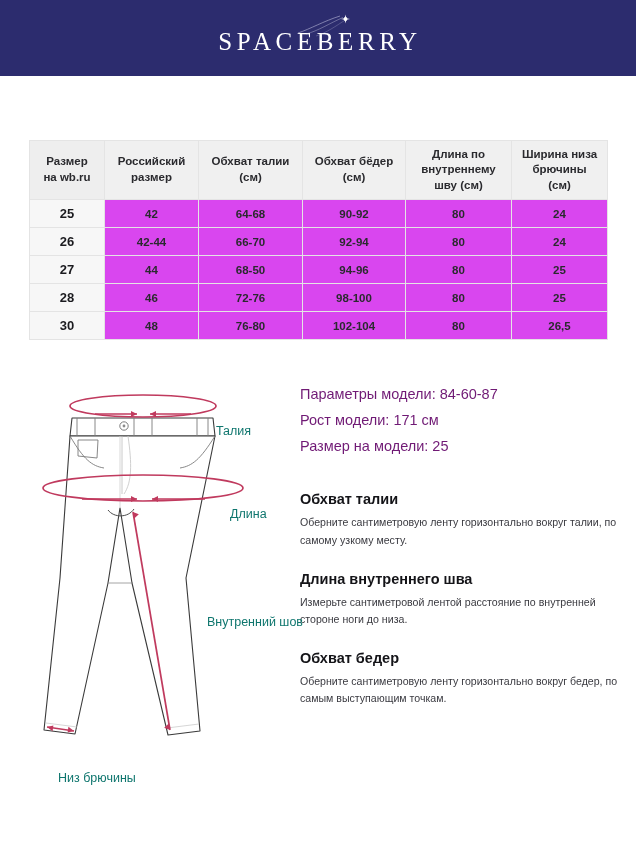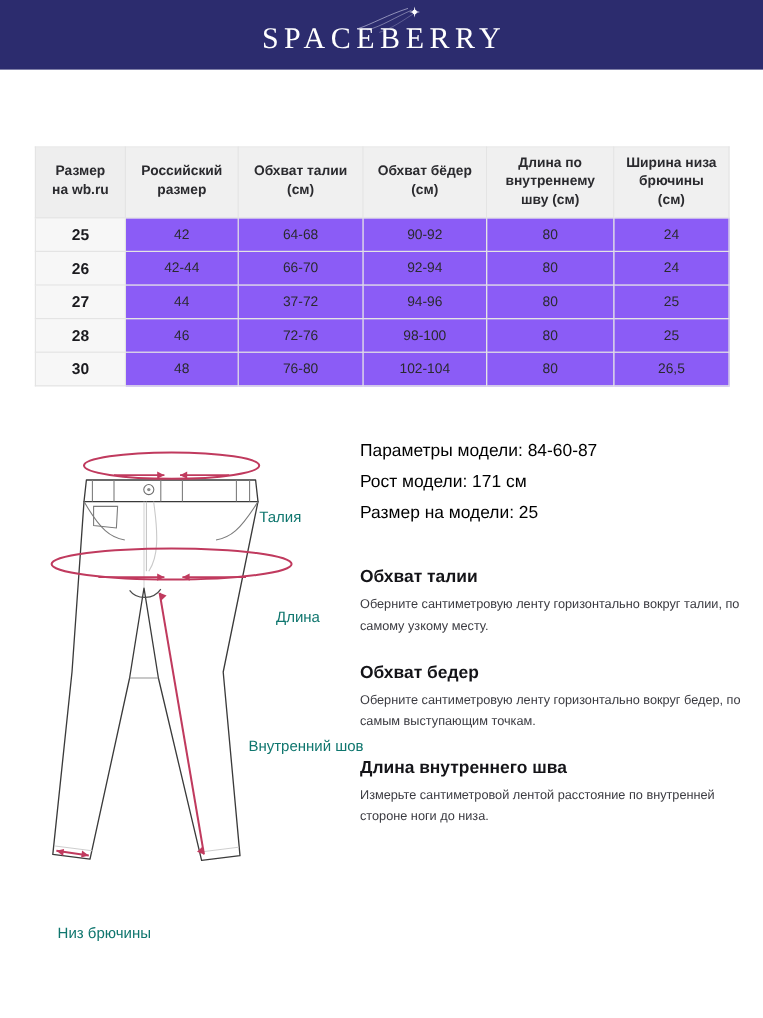--- a/index.html
+++ b/index.html
@@ -13,21 +13,21 @@
     background: #ffffff;
     font-family: "Liberation Sans", "DejaVu Sans", sans-serif;
     color: #1d1d1f;
     overflow: hidden;
     position: relative;
   }
 
   
   .header {
     width: 100%;
-    height: 58px;
+    height: 76px;
     background: #2c2c6e;
     display: flex;
     align-items: center;
     justify-content: center;
     position: relative;
   }
   .logo-wrap {
     position: relative;
     display: inline-block;
     padding-top: 6px;
@@ -71,22 +71,22 @@
   }
   table.size-table th {
     background: #f0f0f0;
     height: 58px;
     font-weight: 700;
     line-height: 1.35;
     font-size: 11.5px;
   }
   table.size-table td {
     height: 27px;
-    font-weight: 400;
-    background: #8b5cf6;
+    font-weight: 700;
+    background: #d946ef;
   }
   table.size-table td.first-col {
     background: #f7f7f7;
     font-weight: 700;
     font-size: 13px;
     color: #1b1b1f;
   }
   table.size-table th.first-col {
     background: #eeeeee;
   }
@@ -109,21 +109,21 @@
     flex: 0 0 292px;
   }
   .text-col {
     flex: 1 1 auto;
     padding-left: 8px;
     padding-top: 4px;
   }
 
   .model-line {
     font-size: 14.5px;
-    color: #000000;
+    color: #701a75;
     line-height: 1.78;
     white-space: nowrap;
   }
   .spacer-after-model { height: 32px; }
 
   .measure-block { margin-bottom: 22px; }
   .measure-title {
     font-size: 14.5px;
     font-weight: 700;
     color: #141418;
@@ -138,21 +138,21 @@
   
   .dlabel {
     position: absolute;
     font-size: 12.5px;
     color: #0f766e;
     line-height: 1.25;
   }
   .dlabel-waist  { left: 216px; top: 424px; }
   .dlabel-hips   { left: 230px; top: 507px; }
   .dlabel-inseam { left: 184px; top: 615px; width: 96px; margin-left: 23px; }
-  .dlabel-hem    { left: 48px;  top: 771px; text-align: right; }
+  .dlabel-hem    { left: 58px;  top: 771px; text-align: right; }
 
   .diagram-svg {
     position: absolute;
     left: 0;
     top: 0;
   }
 </style>
 </head>
 <body>
 
@@ -202,21 +202,21 @@
           <td class="first-col">26</td>
           <td>42-44</td>
           <td>66-70</td>
           <td>92-94</td>
           <td>80</td>
           <td>24</td>
         </tr>
         <tr>
           <td class="first-col">27</td>
           <td>44</td>
-          <td>37-72</td>
+          <td>68-50</td>
           <td>94-96</td>
           <td>80</td>
           <td>25</td>
         </tr>
         <tr>
           <td class="first-col">28</td>
           <td>46</td>
           <td>72-76</td>
           <td>98-100</td>
           <td>80</td>
@@ -309,26 +309,26 @@
     <div class="model-line">Параметры модели: 84-60-87</div>
     <div class="model-line">Рост модели: 171 см</div>
     <div class="model-line">Размер на модели: 25</div>
     <div class="spacer-after-model"></div>
     <div id="measure-list">
         <div class="measure-block">
           <div class="measure-title">Обхват талии</div>
           <div class="measure-body">Оберните сантиметровую ленту горизонтально вокруг талии, по самому узкому месту.</div>
         </div>
         <div class="measure-block">
+          <div class="measure-title">Длина внутреннего шва</div>
+          <div class="measure-body">Измерьте сантиметровой лентой расстояние по внутренней стороне ноги до низа.</div>
+        </div>
+        <div class="measure-block">
           <div class="measure-title">Обхват бедер</div>
           <div class="measure-body">Оберните сантиметровую ленту горизонтально вокруг бедер, по самым выступающим точкам.</div>
-        </div>
-        <div class="measure-block">
-          <div class="measure-title">Длина внутреннего шва</div>
-          <div class="measure-body">Измерьте сантиметровой лентой расстояние по внутренней стороне ноги до низа.</div>
         </div>
       </div>
   </div>
 </div>
 
 <div class="dlabel dlabel-waist">Талия</div>
 <div class="dlabel dlabel-hips">Длина</div>
 <div class="dlabel dlabel-inseam">Внутренний шов</div>
 <div class="dlabel dlabel-hem">Низ брючины</div>
 

